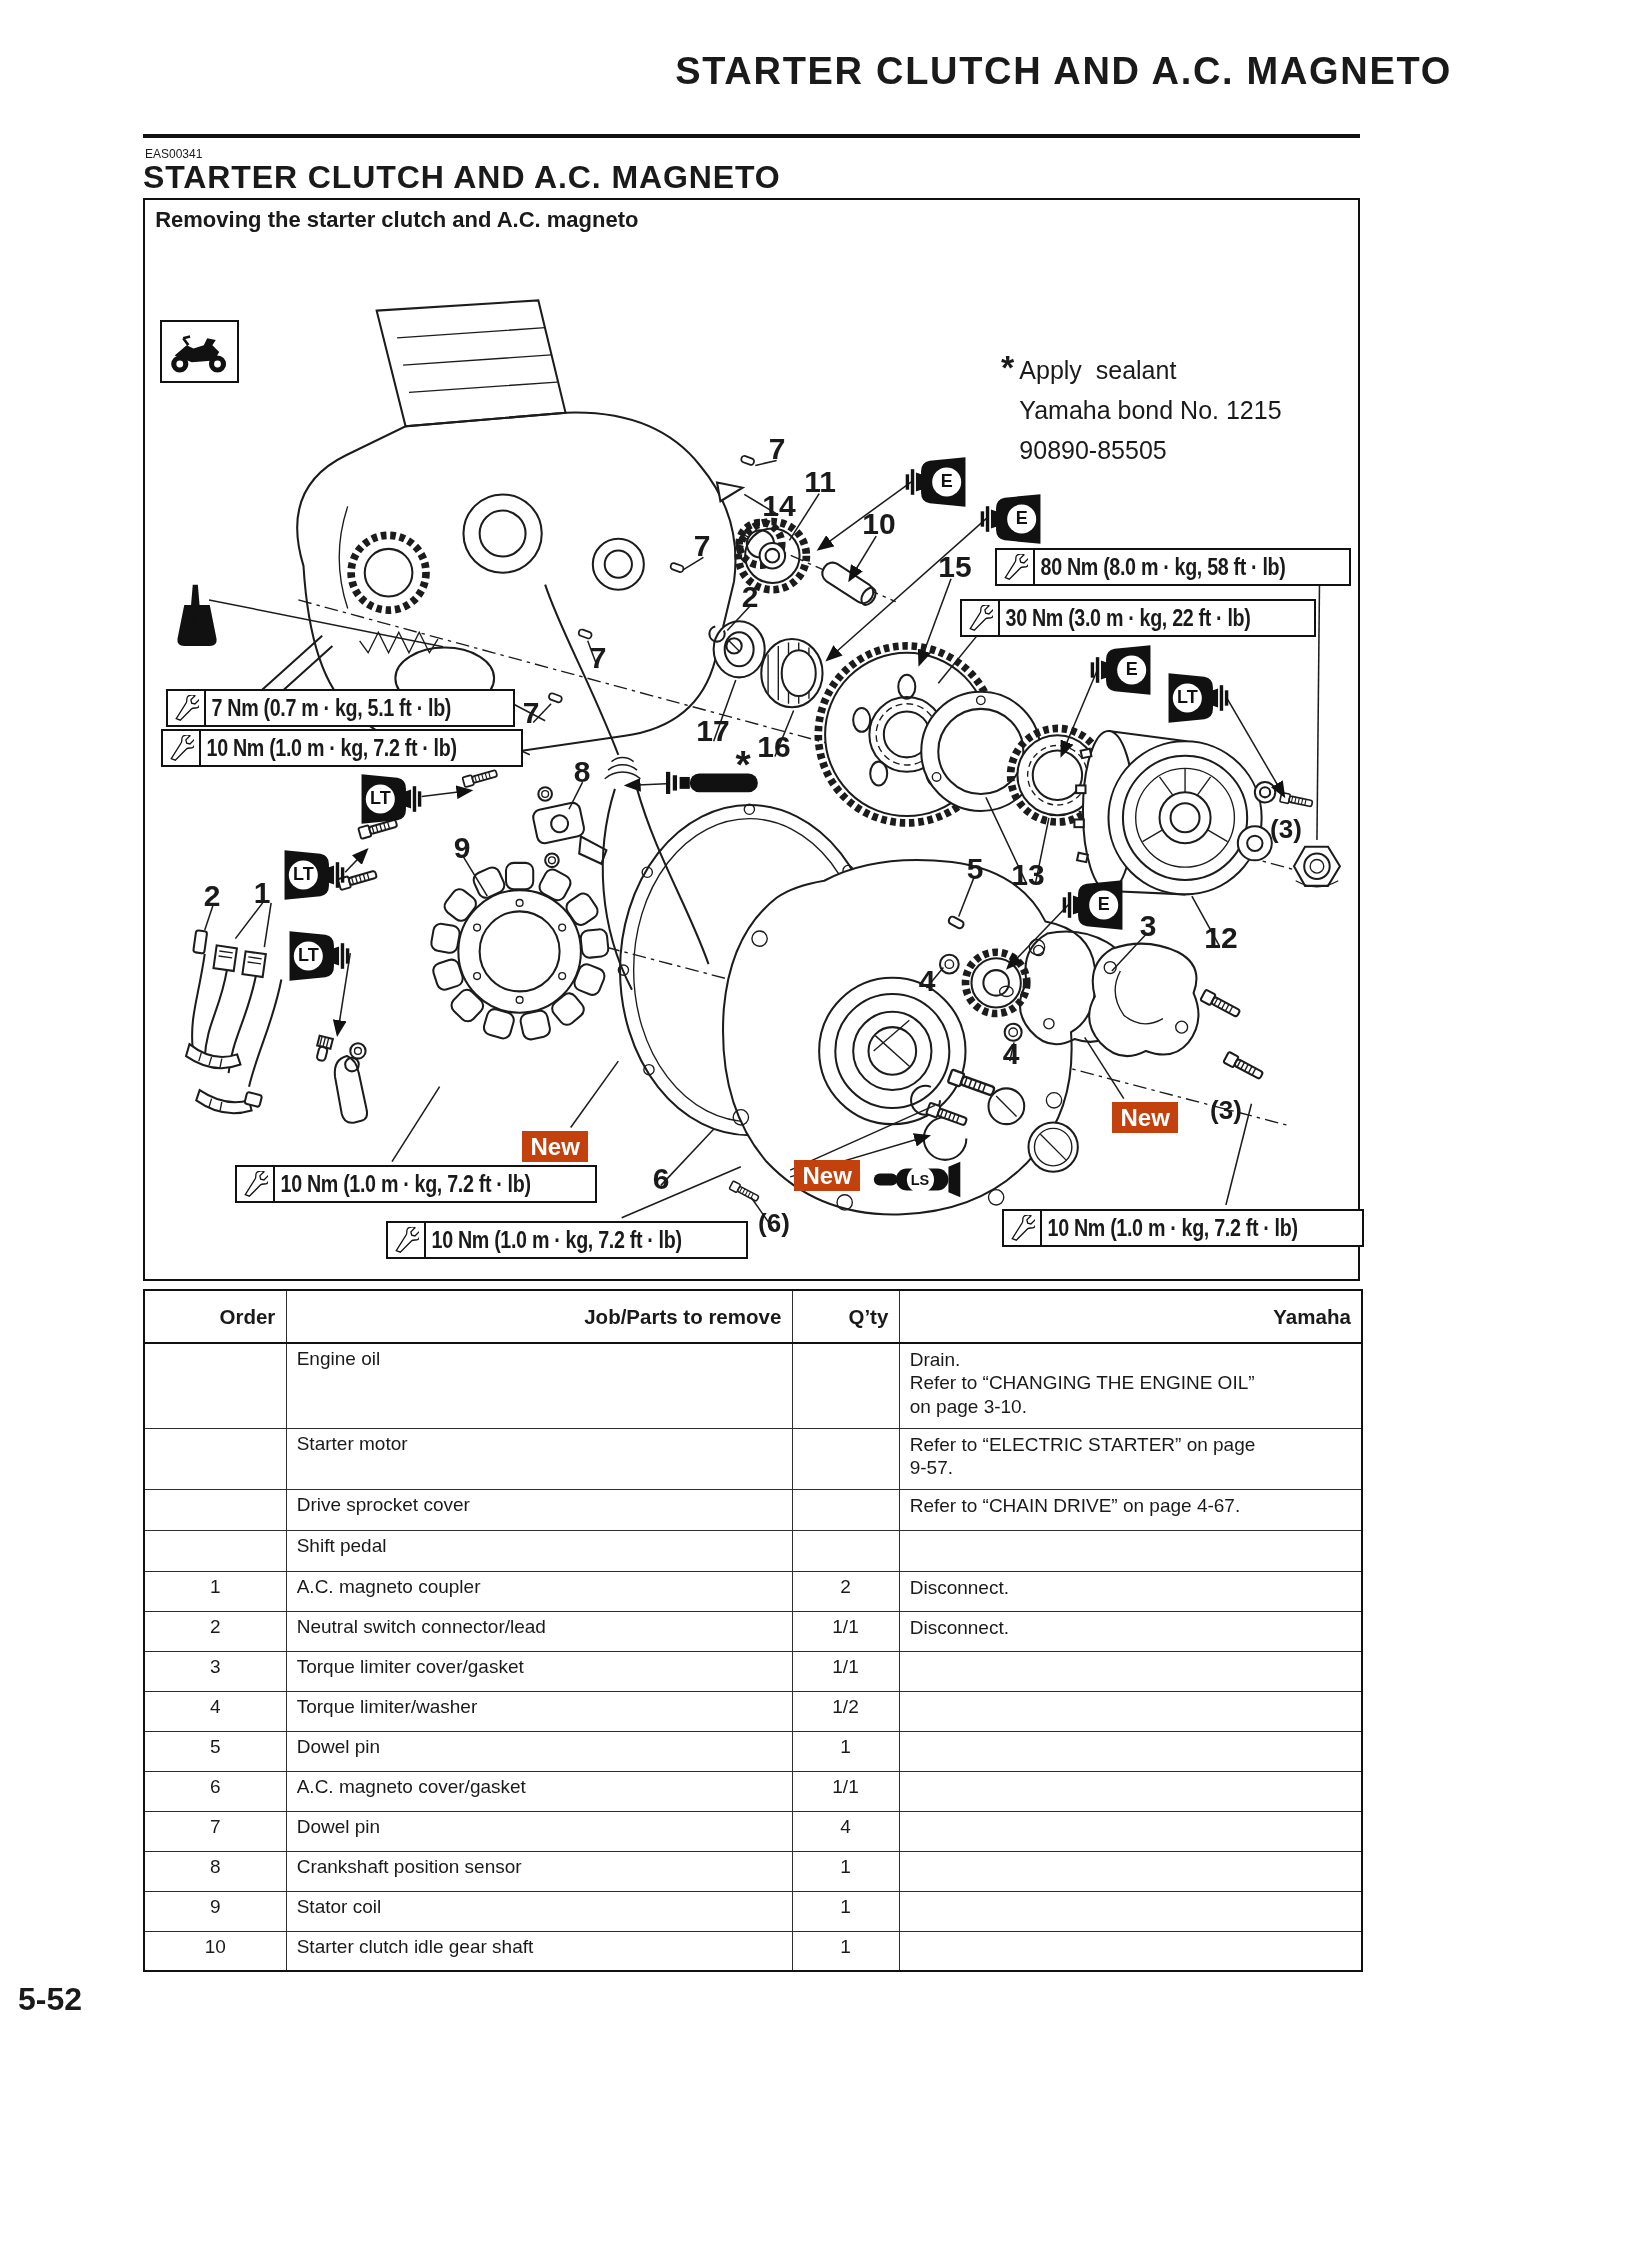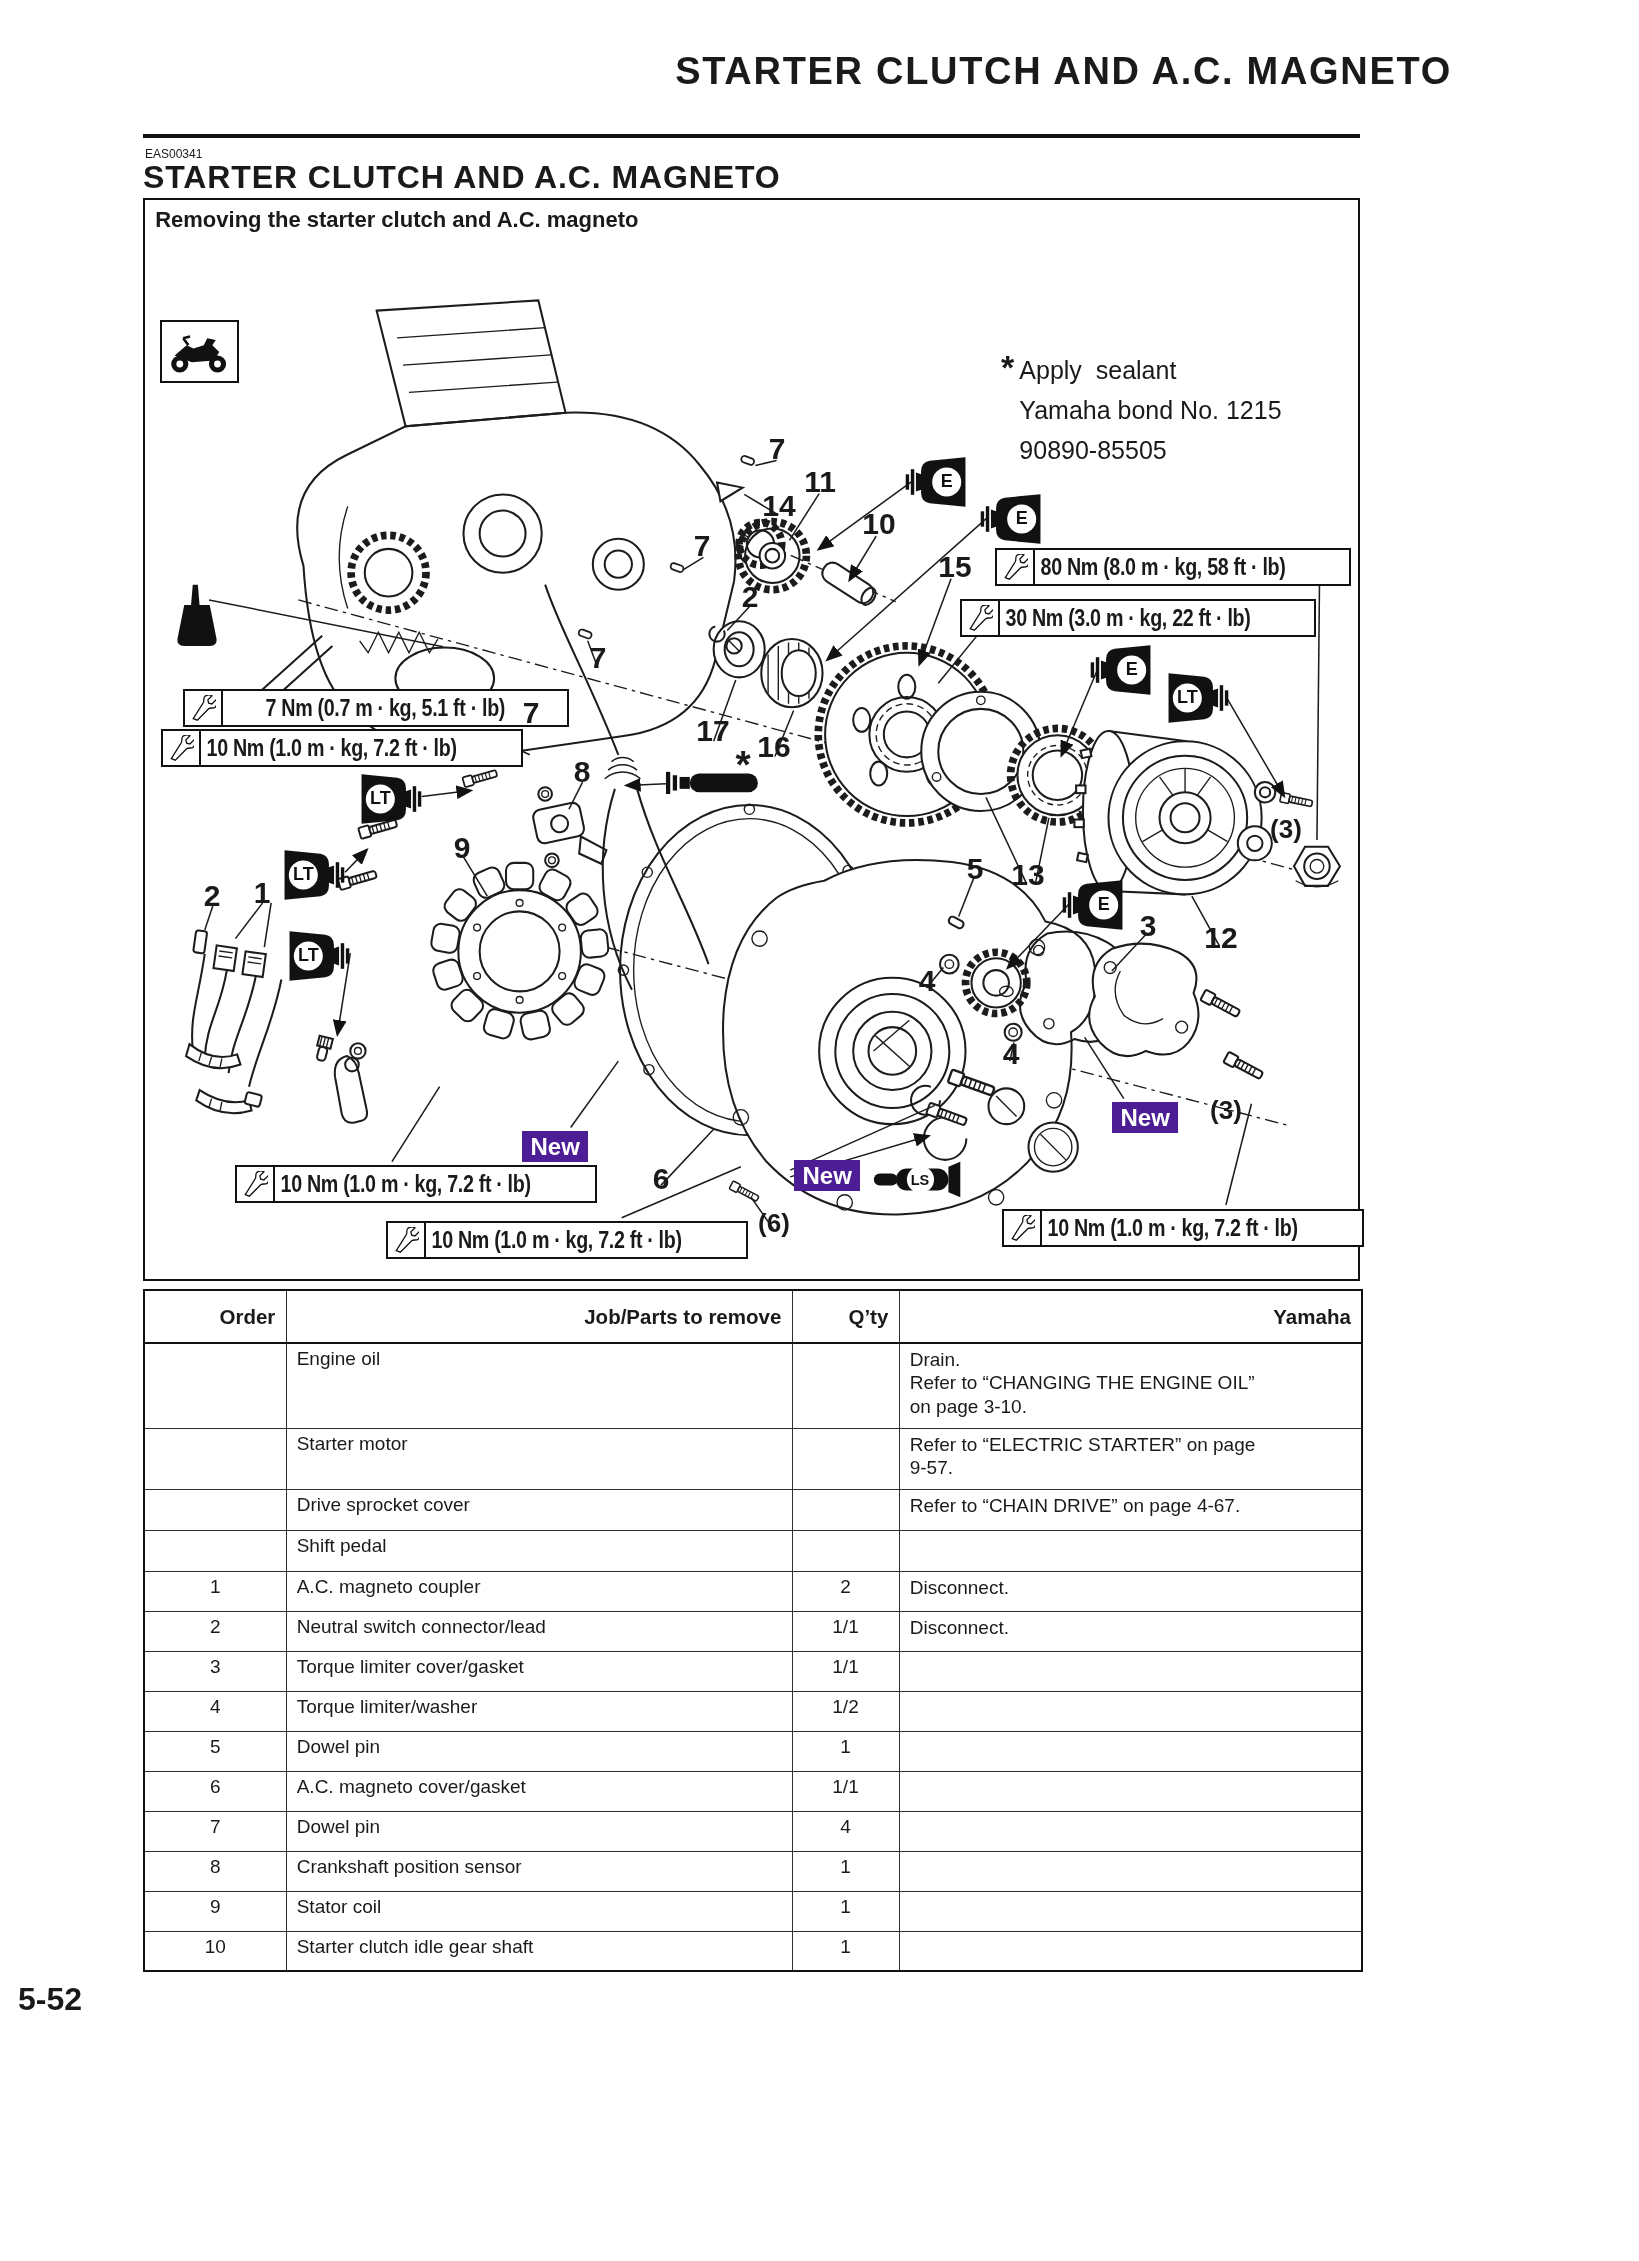--- a/index.html
+++ b/index.html
@@ -16,21 +16,21 @@
   .art{position:absolute;left:0;top:0;width:100%;height:100%;}
   
   .note{position:absolute;left:856px;top:150px;display:flex;}
   .note .star{font-size:34px;font-weight:bold;line-height:1;margin-right:5.1px;}
   .note .ln{font-size:25px;line-height:40px;white-space:pre;}
   
   .tq{position:absolute;height:34px;border:2.6px solid #111;background:#fff;display:flex;align-items:stretch;box-sizing:content-box;}
   .tq .wr{width:36px;border-right:2.1px solid #111;display:flex;align-items:center;justify-content:center;}
   .tq .tl{display:flex;align-items:center;font-weight:bold;font-size:24px;white-space:nowrap;padding:0 8.5px 0 6.8px;transform:scaleX(.82);transform-origin:0 50%;letter-spacing:-0.4px;}
   
-  .new{position:absolute;background:#4c1d95;color:#fff;font-weight:bold;font-size:24px;line-height:31px;padding:0 8.5px;}
+  .new{position:absolute;background:#c2410c;color:#fff;font-weight:bold;font-size:24px;line-height:31px;padding:0 8.5px;}
   
   .cb{position:absolute;font-weight:bold;font-size:30px;transform:translate(-50%,-50%);white-space:nowrap;}
   .cp{font-size:26px;}
   .cstar{font-size:39px;}
   
   .app{position:absolute;width:70px;height:50px;}
   .app svg{position:absolute;left:0;top:0;}
   .app.flip svg{transform:scaleX(-1);}
   .app .lt{position:absolute;top:50%;font-weight:bold;font-size:18px;color:#111;transform:translate(-50%,-52%);}
   .app:not(.flip) .lt{left:61%;}
@@ -411,21 +411,21 @@
     <span class="tl">80 Nm (8.0 m · kg, 58 ft · lb)</span>
   </div>
   <div class="tq" style="left:815px;top:399px;">
     <span class="wr">
         <svg width="26" height="26" viewBox="0 0 32 32">
           <path fill="#fff" stroke="#111" stroke-width="1.6" d="M4,29 l5,2 14,-14 c2,-2 6,0 8,-2 2,-2 3,-6 1,-9 l-5,5 -4,-1 -1,-4 5,-5 c-3,-2 -7,-1 -9,1 -2,2 0,6 -2,8 z"></path>
         </svg>
       </span>
     <span class="tl">30 Nm (3.0 m · kg, 22 ft · lb)</span>
   </div>
-  <div class="tq" style="left:38px;top:489px;gap:37px;">
+  <div class="tq" style="left:21px;top:489px;">
     <span class="wr">
         <svg width="26" height="26" viewBox="0 0 32 32">
           <path fill="#fff" stroke="#111" stroke-width="1.6" d="M4,29 l5,2 14,-14 c2,-2 6,0 8,-2 2,-2 3,-6 1,-9 l-5,5 -4,-1 -1,-4 5,-5 c-3,-2 -7,-1 -9,1 -2,2 0,6 -2,8 z"></path>
         </svg>
       </span>
     <span class="tl">7 Nm (0.7 m · kg, 5.1 ft · lb)</span>
   </div>
   <div class="tq" style="left:16px;top:529px;">
     <span class="wr">
         <svg width="26" height="26" viewBox="0 0 32 32">

